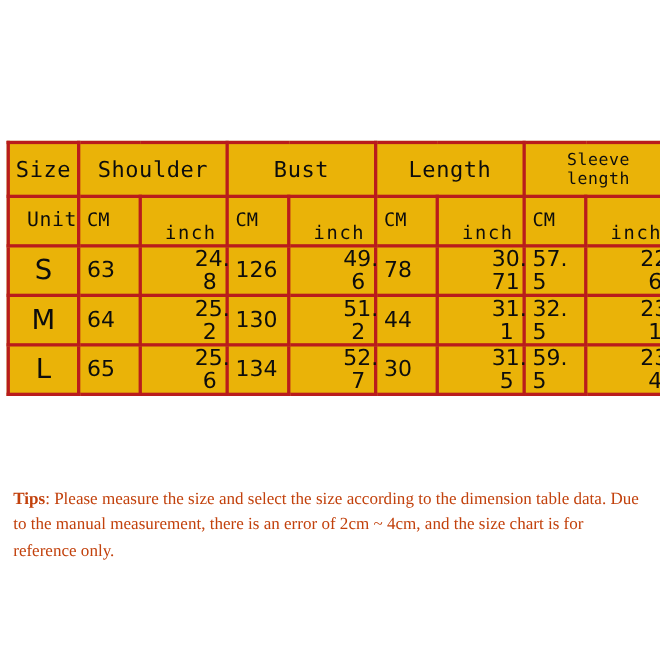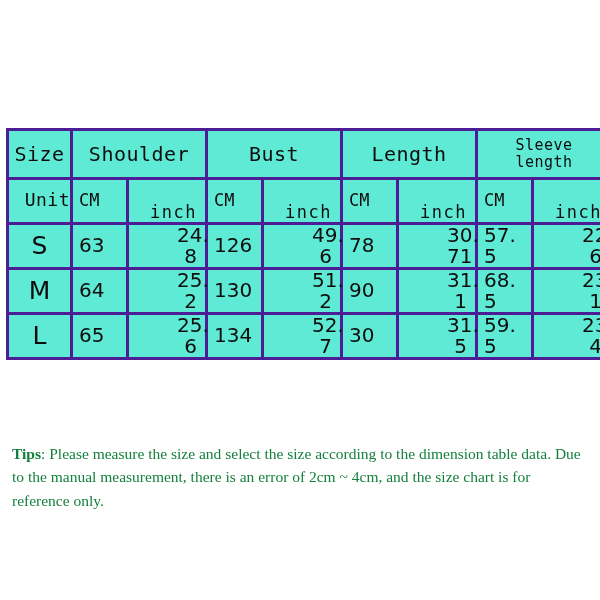--- a/index.html
+++ b/index.html
@@ -32,22 +32,22 @@
   }
 
   table.size-table {
     border-collapse: collapse;
     width: 587px;
     table-layout: fixed;
     background: #ccd457;
   }
 
   table.size-table td {
-    border: 3px solid #4c1d95;
-    background: #5eead4;
+    border: 3px solid #b91c1c;
+    background: #eab308;
     color: #0d0d0d;
     font-family: "DejaVu Sans Mono", monospace;
     padding: 0;
     vertical-align: middle;
     line-height: 1.05;
   }
 
   
   .col-size    { width: 64px; }
   .col-cm      { width: 56px; }
@@ -126,21 +126,21 @@
 
   
   .tips-block {
     position: absolute;
     left: 12px;
     top: 426px;
     width: 576px;
     font-family: "Liberation Serif", serif;
     font-size: 15.5px;
     line-height: 1.52;
-    color: #15803d;
+    color: #c2410c;
     text-align: left;
   }
   .tips-block .tips-lead {
     font-weight: bold;
   }
 </style>
 </head>
 <body>
 
 <div id="size-chart-root">
@@ -253,27 +253,27 @@
         <td>
           <span class="val-inch">25. 2</span>
         </td>
         <td>
           <span class="val-cm">130</span>
         </td>
         <td>
           <span class="val-inch">51. 2</span>
         </td>
         <td>
-          <span class="val-cm">90</span>
+          <span class="val-cm">44</span>
         </td>
         <td>
           <span class="val-inch">31. 1</span>
         </td>
         <td>
-          <span class="val-cm">68. 5</span>
+          <span class="val-cm">32. 5</span>
         </td>
         <td>
           <span class="val-inch">23. 1</span>
         </td>
       </tr>
 
       <tr class="data-row">
         <td>
           <span class="sz-label">L</span>
         </td>

